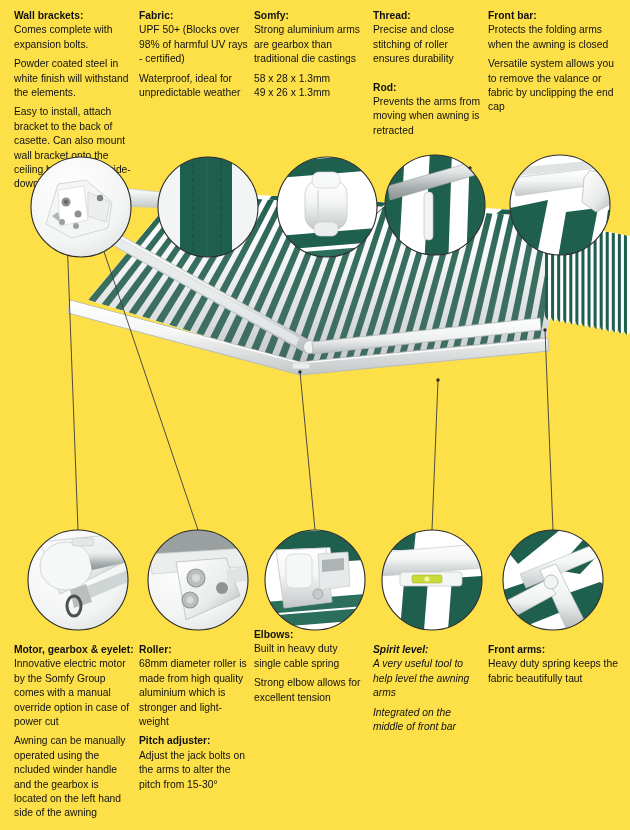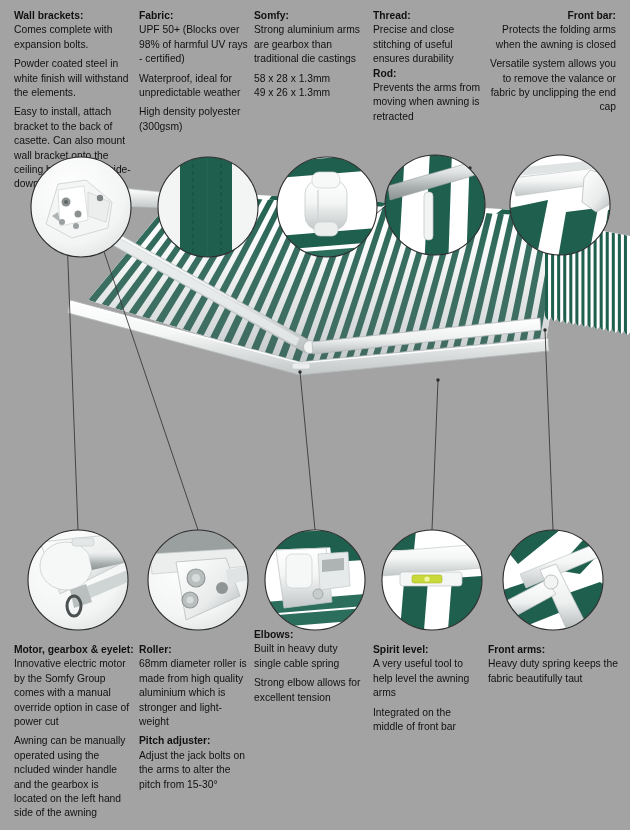--- a/index.html
+++ b/index.html
@@ -13,21 +13,21 @@
     height: 830px;
     position: relative;
     overflow: hidden;
     font-family: "Liberation Sans", sans-serif;
     color: #000000;
   }
   #page {
     position: relative;
     width: 630px;
     height: 830px;
-    background: #a3a3a3;
+    background: #fde047;
   }
 
   
   .txt-col {
     position: absolute;
     font-size: 10.3px;
     line-height: 14.4px;
     color: #111111;
     -webkit-font-smoothing: antialiased;
   }
@@ -41,27 +41,27 @@
   }
   .txt-col p + p {
     margin-top: 5px;
   }
 
   
   .top-row .c1 { left: 14px;  top: 9px;  width: 118px; }
   .top-row .c2 { left: 139px; top: 9px;  width: 110px; }
   .top-row .c3 { left: 254px; top: 9px;  width: 112px; }
   .top-row .c4 { left: 373px; top: 9px;  width: 108px; }
-  .top-row .c5 { left: 488px; top: 9px;  width: 128px; text-align: right; }
+  .top-row .c5 { left: 488px; top: 9px;  width: 128px; }
 
   
   .bot-row .c1 { left: 14px;  top: 643px; width: 120px; }
   .bot-row .c2 { left: 139px; top: 643px; width: 112px; }
   .bot-row .c3 { left: 254px; top: 628px; width: 110px; }
-  .bot-row .c4 { left: 373px; top: 643px; width: 108px; }
+  .bot-row .c4 { left: 373px; top: 643px; width: 108px; font-style: italic; }
   .bot-row .c5 { left: 488px; top: 643px; width: 134px; }
 
   
   #stage {
     position: absolute;
     left: 0;
     top: 150px;
     width: 630px;
     height: 500px;
   }
@@ -78,34 +78,33 @@
       <span class="ttl">Wall brackets:</span>
       <p>Comes complete with expansion bolts.</p>
       <p>Powder coated steel in white finish will withstand the elements.</p>
       <p>Easy to install, attach bracket to the back of casette. Can also mount wall bracket onto the ceiling by rotating upside-down.</p>
     </div>
 
     <div class="txt-col c2">
       <span class="ttl">Fabric:</span>
       <p>UPF 50+ (Blocks over 98% of harmful UV rays - certified)</p>
       <p>Waterproof, ideal for unpredictable weather</p>
-      <p>High density polyester (300gsm)</p>
     </div>
 
     <div class="txt-col c3">
       <span class="ttl">Somfy:</span>
       <p>Strong aluminium arms are gearbox than traditional die castings</p>
       <p style="white-space:pre-line">58 x 28 x 1.3mm
 49 x 26 x 1.3mm</p>
     </div>
 
     <div class="txt-col c4">
       <span class="ttl">Thread:</span>
-      <p>Precise and close stitching of useful ensures durability</p>
-      <p style="margin-top:0">
+      <p>Precise and close stitching of roller ensures durability</p>
+      <p style="margin-top:14px">
         <span class="ttl">Rod:</span>
         <span>Prevents the arms from moving when awning is retracted</span>
       </p>
     </div>
 
     <div class="txt-col c5">
       <span class="ttl">Front bar:</span>
       <p>Protects the folding arms when the awning is closed</p>
       <p>Versatile system allows you to remove the valance or fabric by unclipping the end cap</p>
     </div>

